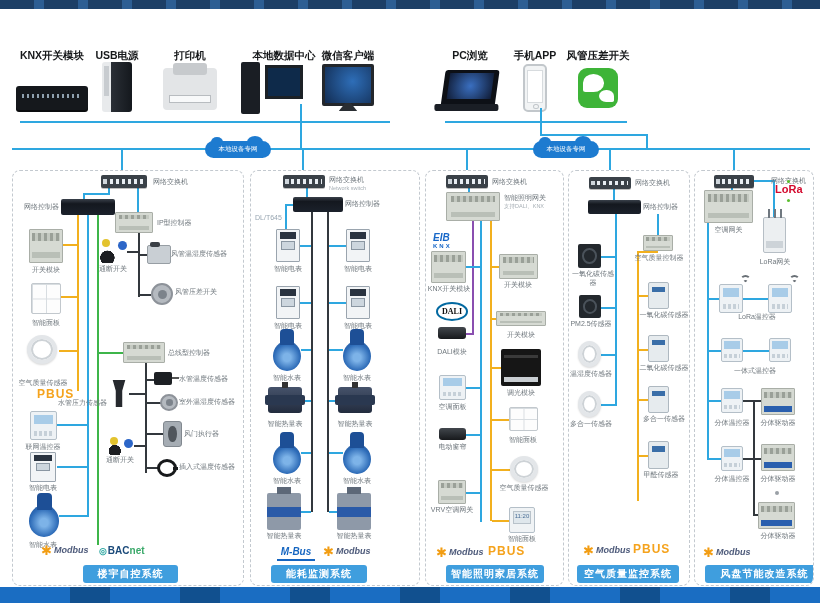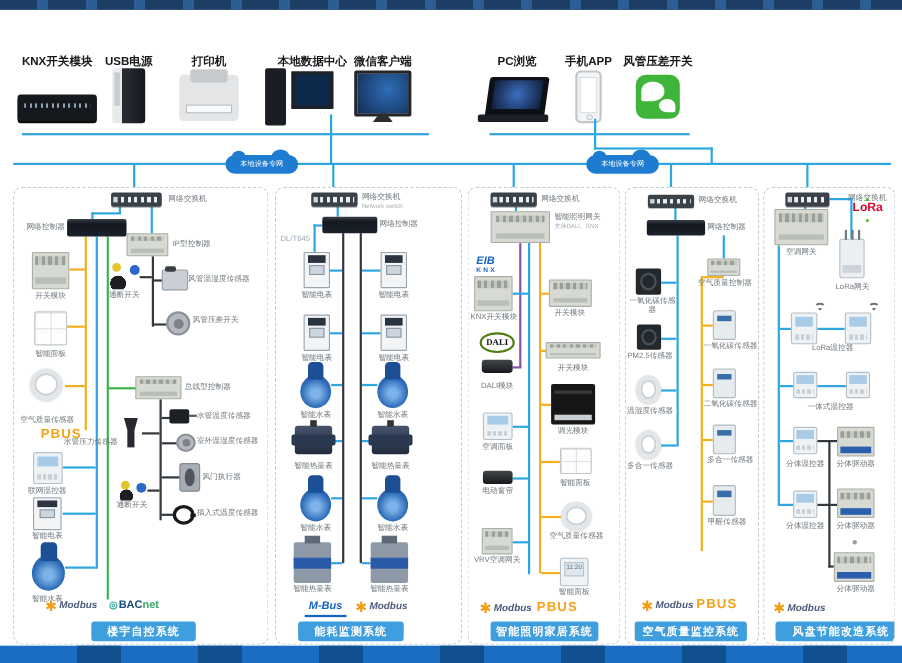--- a/index.html
+++ b/index.html
@@ -32,21 +32,21 @@
   .logo-modbus{position:absolute;display:flex;align-items:center;gap:2px}
   .mb-star{color:#f29d13;font-size:13px;line-height:1}
   .mb-text{color:#4d5a7a;font-weight:bold;font-style:italic;font-size:9px}
   .logo-mbus{position:absolute;color:#1565c0;font-weight:bold;font-style:italic;font-size:10px;
     border-bottom:2px solid #1565c0;text-align:center;line-height:1.1}
   .logo-bacnet{position:absolute;font-size:10px;font-weight:bold;white-space:nowrap}
   .logo-bacnet::before{content:"◎";color:#2aa6a0;font-size:9px;margin-right:1px}
   .bac-a{color:#1b4a7a}.bac-b{color:#3aa96a}
   .logo-eibknx{position:absolute;color:#1767c8;font-weight:bold;line-height:1.1}
   .eib{font-size:10px;font-style:italic}.knx{font-size:6px;letter-spacing:2px}
-  .logo-dali{position:absolute;border:2px solid #4d7c0f;border-radius:50%;display:flex;align-items:center;
+  .logo-dali{position:absolute;border:2px solid #0369a1;border-radius:50%;display:flex;align-items:center;
     justify-content:center;font-weight:bold;font-size:8px;color:#111;font-family:"Liberation Serif",serif}
   .logo-lora{position:absolute;color:#d40a2e;font-weight:bold;font-size:11px;text-align:center}
   .logo-lora::before{content:"";position:absolute;left:45%;top:-3px;width:3px;height:3px;background:#5bbf2e;border-radius:50%}
   .logo-lora::after{content:"";position:absolute;left:45%;bottom:-3px;width:3px;height:3px;background:#5bbf2e;border-radius:50%}
   .dev{position:absolute}
   .screen{position:absolute;left:0;right:0;top:20%;text-align:center;font-size:6px;color:#4a6e96}
   .d-switch{background:#3a4148;border-radius:2px;box-shadow:0 1px 0 rgba(0,0,0,.25)}
   .d-switch::before{content:"";position:absolute;left:5%;top:30%;width:9%;height:40%;background:#cfd6dc}
   .d-switch::after{content:"";position:absolute;left:20%;right:8%;top:30%;height:40%;
     background:repeating-linear-gradient(90deg,#e8edf2 0 3px,transparent 3px 6px)}

